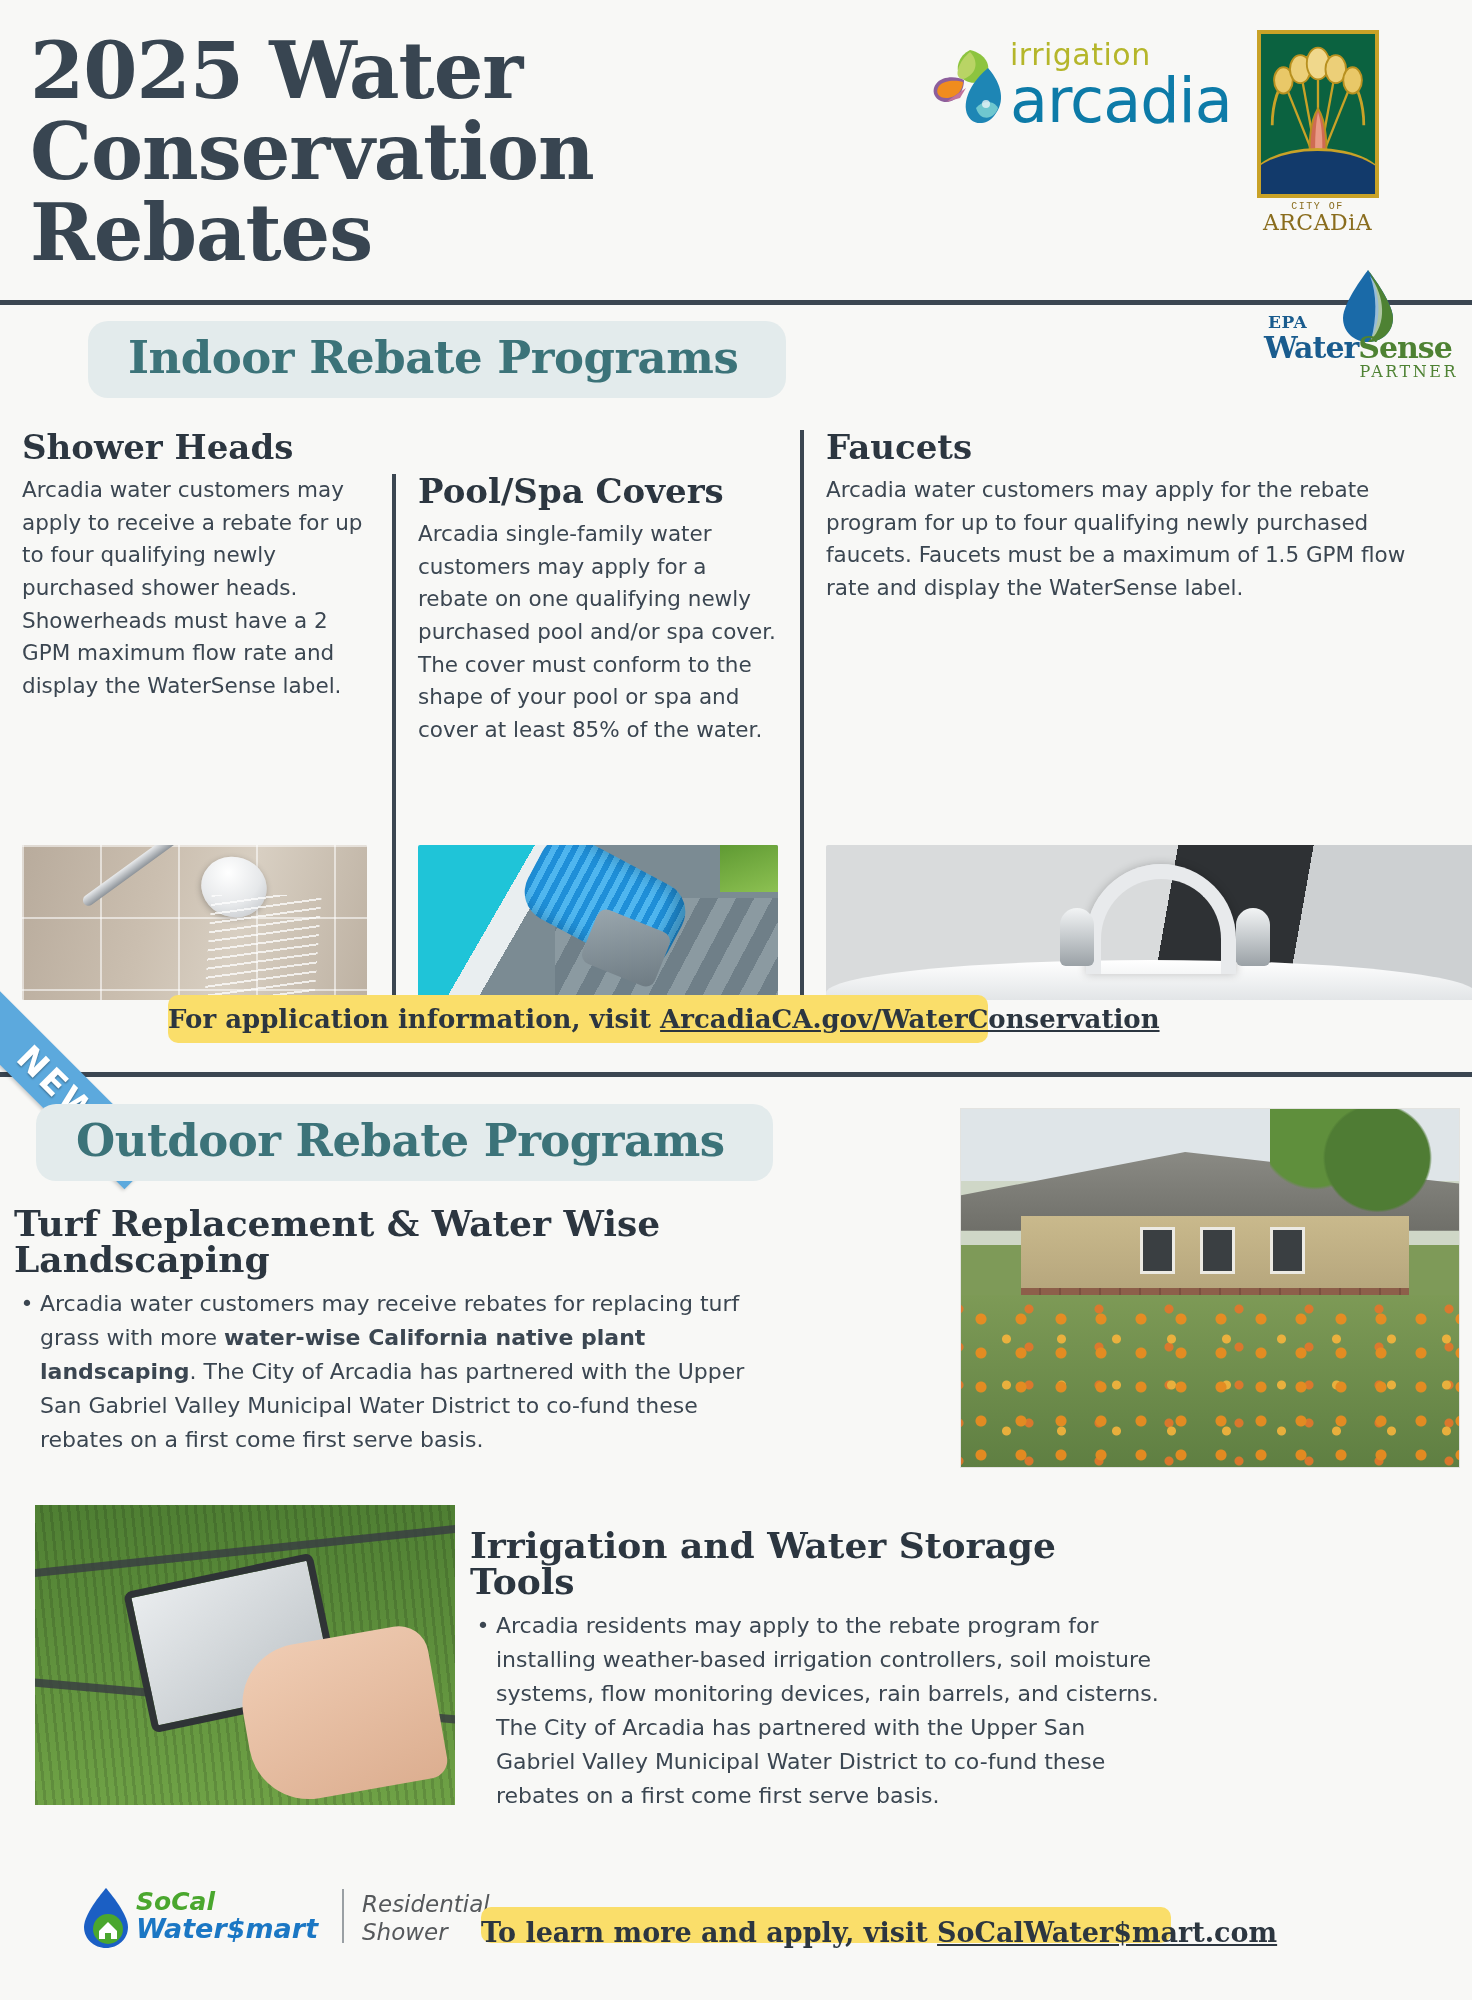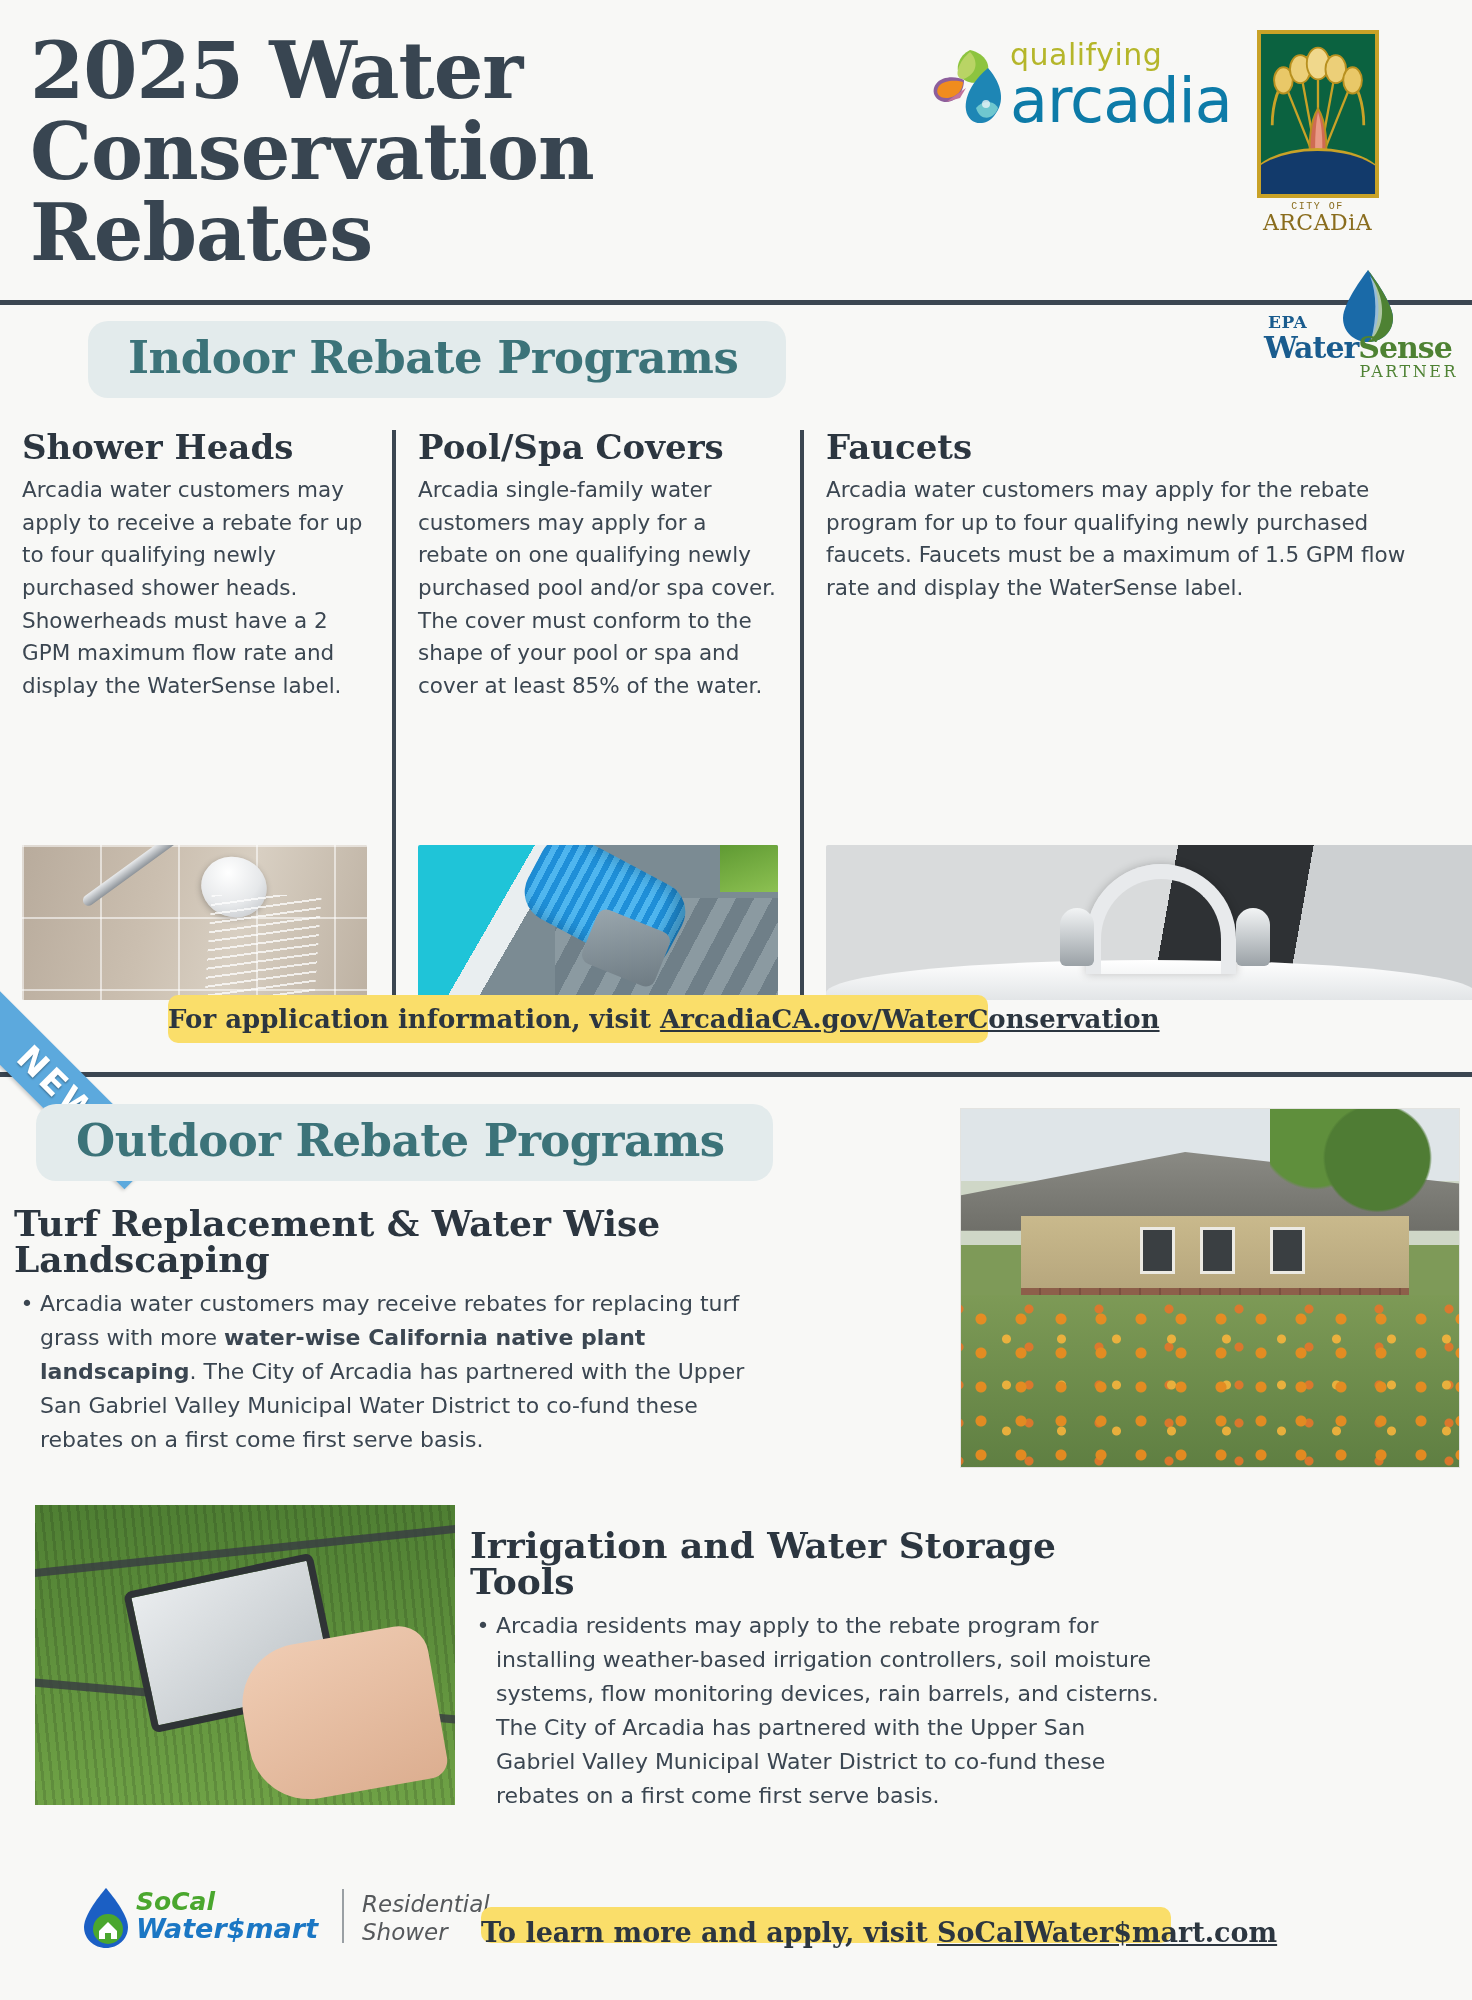--- a/index.html
+++ b/index.html
@@ -97,21 +97,21 @@
     letter-spacing: 2.5px;
   }
 
   
   .indoor-cols {
     position: absolute; left: 0; top: 430px; width: 1472px; height: 570px;
     display: flex;
   }
   .col { position: relative; padding: 0 22px; }
   .col-1 { width: 392px; }
-  .col-2 { width: 408px; border-left: 4px solid #3b4651; }
+  .col-2 { width: 408px; border-left: 4px solid #3b4651; margin-top: 44px; }
   .col-3 { width: 672px; border-left: 4px solid #3b4651; }
   .col-head {
     font-family: "DejaVu Serif", serif; font-weight: bold;
     font-size: 34px; color: #2c3640; line-height: 1; margin-bottom: 10px;
   }
   .col-3 .col-head { margin-top: 0; }
   .col-body {
     font-family: "DejaVu Sans", sans-serif;
     font-size: 21.5px; line-height: 1.52; color: #3b4651;
   }
@@ -339,21 +339,21 @@
         <path d="M40 4 C56 8 62 20 56 30 C50 40 36 38 30 30 C25 23 28 10 40 4 Z" fill="#8dc43f"></path>
         <path d="M40 6 C48 14 48 26 36 32 C30 35 26 30 28 24 C30 16 35 10 40 6 Z" fill="#b9d465"></path>
         <path d="M34 34 C26 30 12 30 6 38 C0 46 6 56 16 56 C26 56 34 46 34 34 Z" fill="#8d5f9c"></path>
         <path d="M33 36 C26 34 14 34 9 40 C4 47 10 53 18 52 C27 51 33 44 33 36 Z" fill="#f08c1e"></path>
         <path d="M30 52 L16 56 L36 42 Z" fill="#c0739c"></path>
         <path d="M58 22 C72 38 76 56 64 70 C54 82 38 78 36 64 C34 48 46 32 58 22 Z" fill="#1e86b5"></path>
         <path d="M46 62 C52 54 64 54 68 62 C64 74 50 76 46 62 Z" fill="#6fc7cf"></path>
         <circle cx="56" cy="58" r="4" fill="#e8f4f6" opacity=".8"></circle>
       </svg>
       <div class="sa-text">
-        <span class="sa-sustainable">qualifying</span>
+        <span class="sa-sustainable">irrigation</span>
         <span class="sa-arcadia">arcadia</span>
       </div>
     </div>
 
     <div class="seal">
       <div class="seal-box">
         <svg class="seal-fan" viewBox="0 0 122 168">
           <path d="M12 96 C12 44 46 20 61 20 C76 20 110 44 110 96" fill="none" stroke="#c9a227" stroke-width="3"></path>
           <g stroke="#c9a227" stroke-width="2.5" fill="none">
             <path d="M61 140 L24 48"></path>

